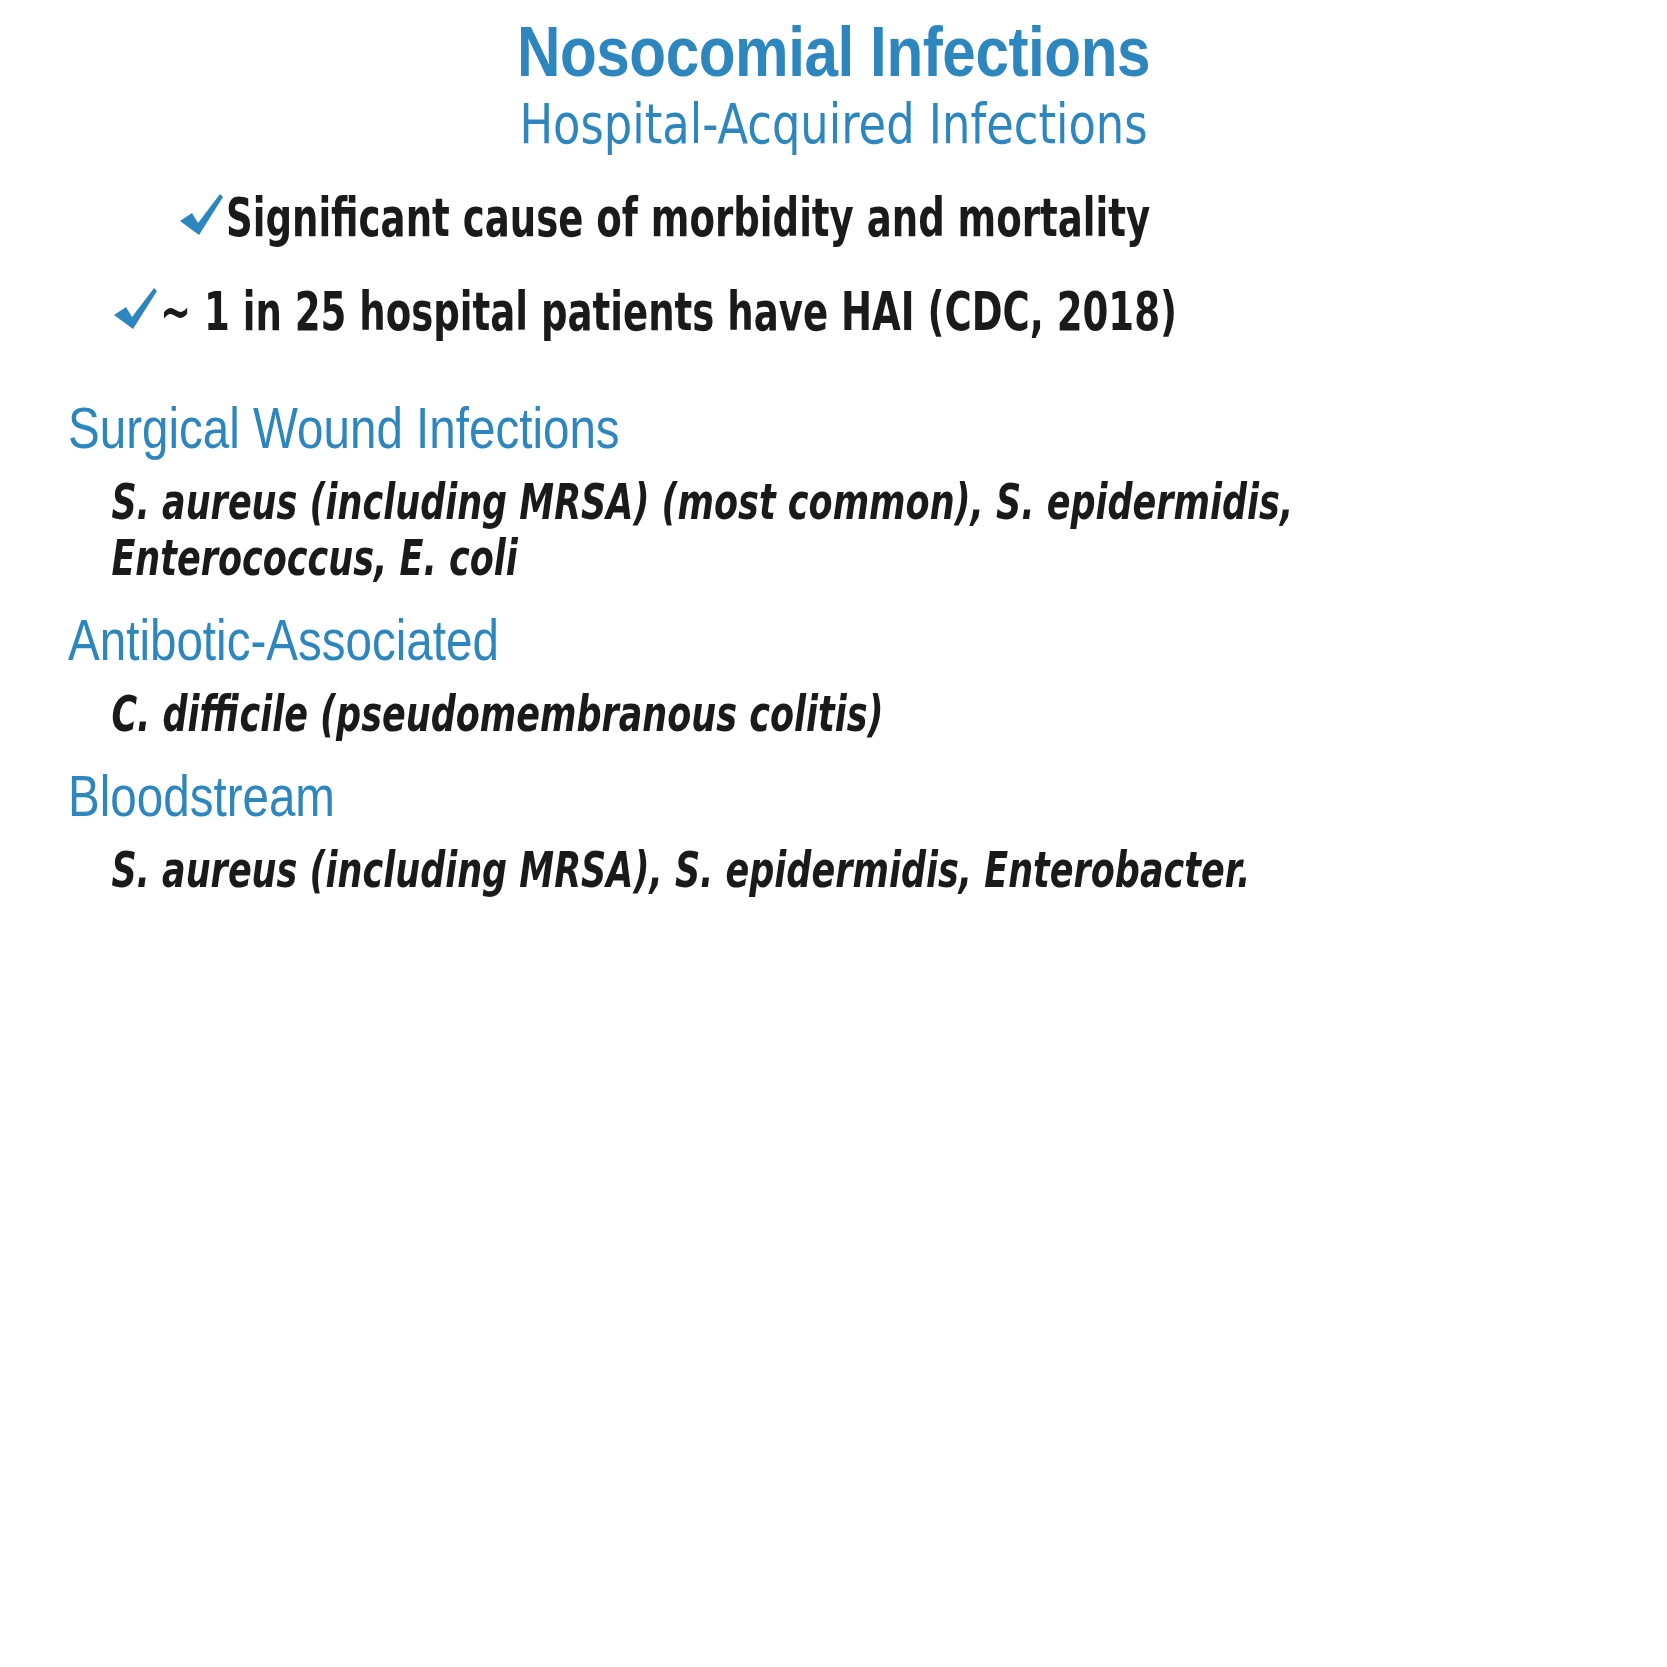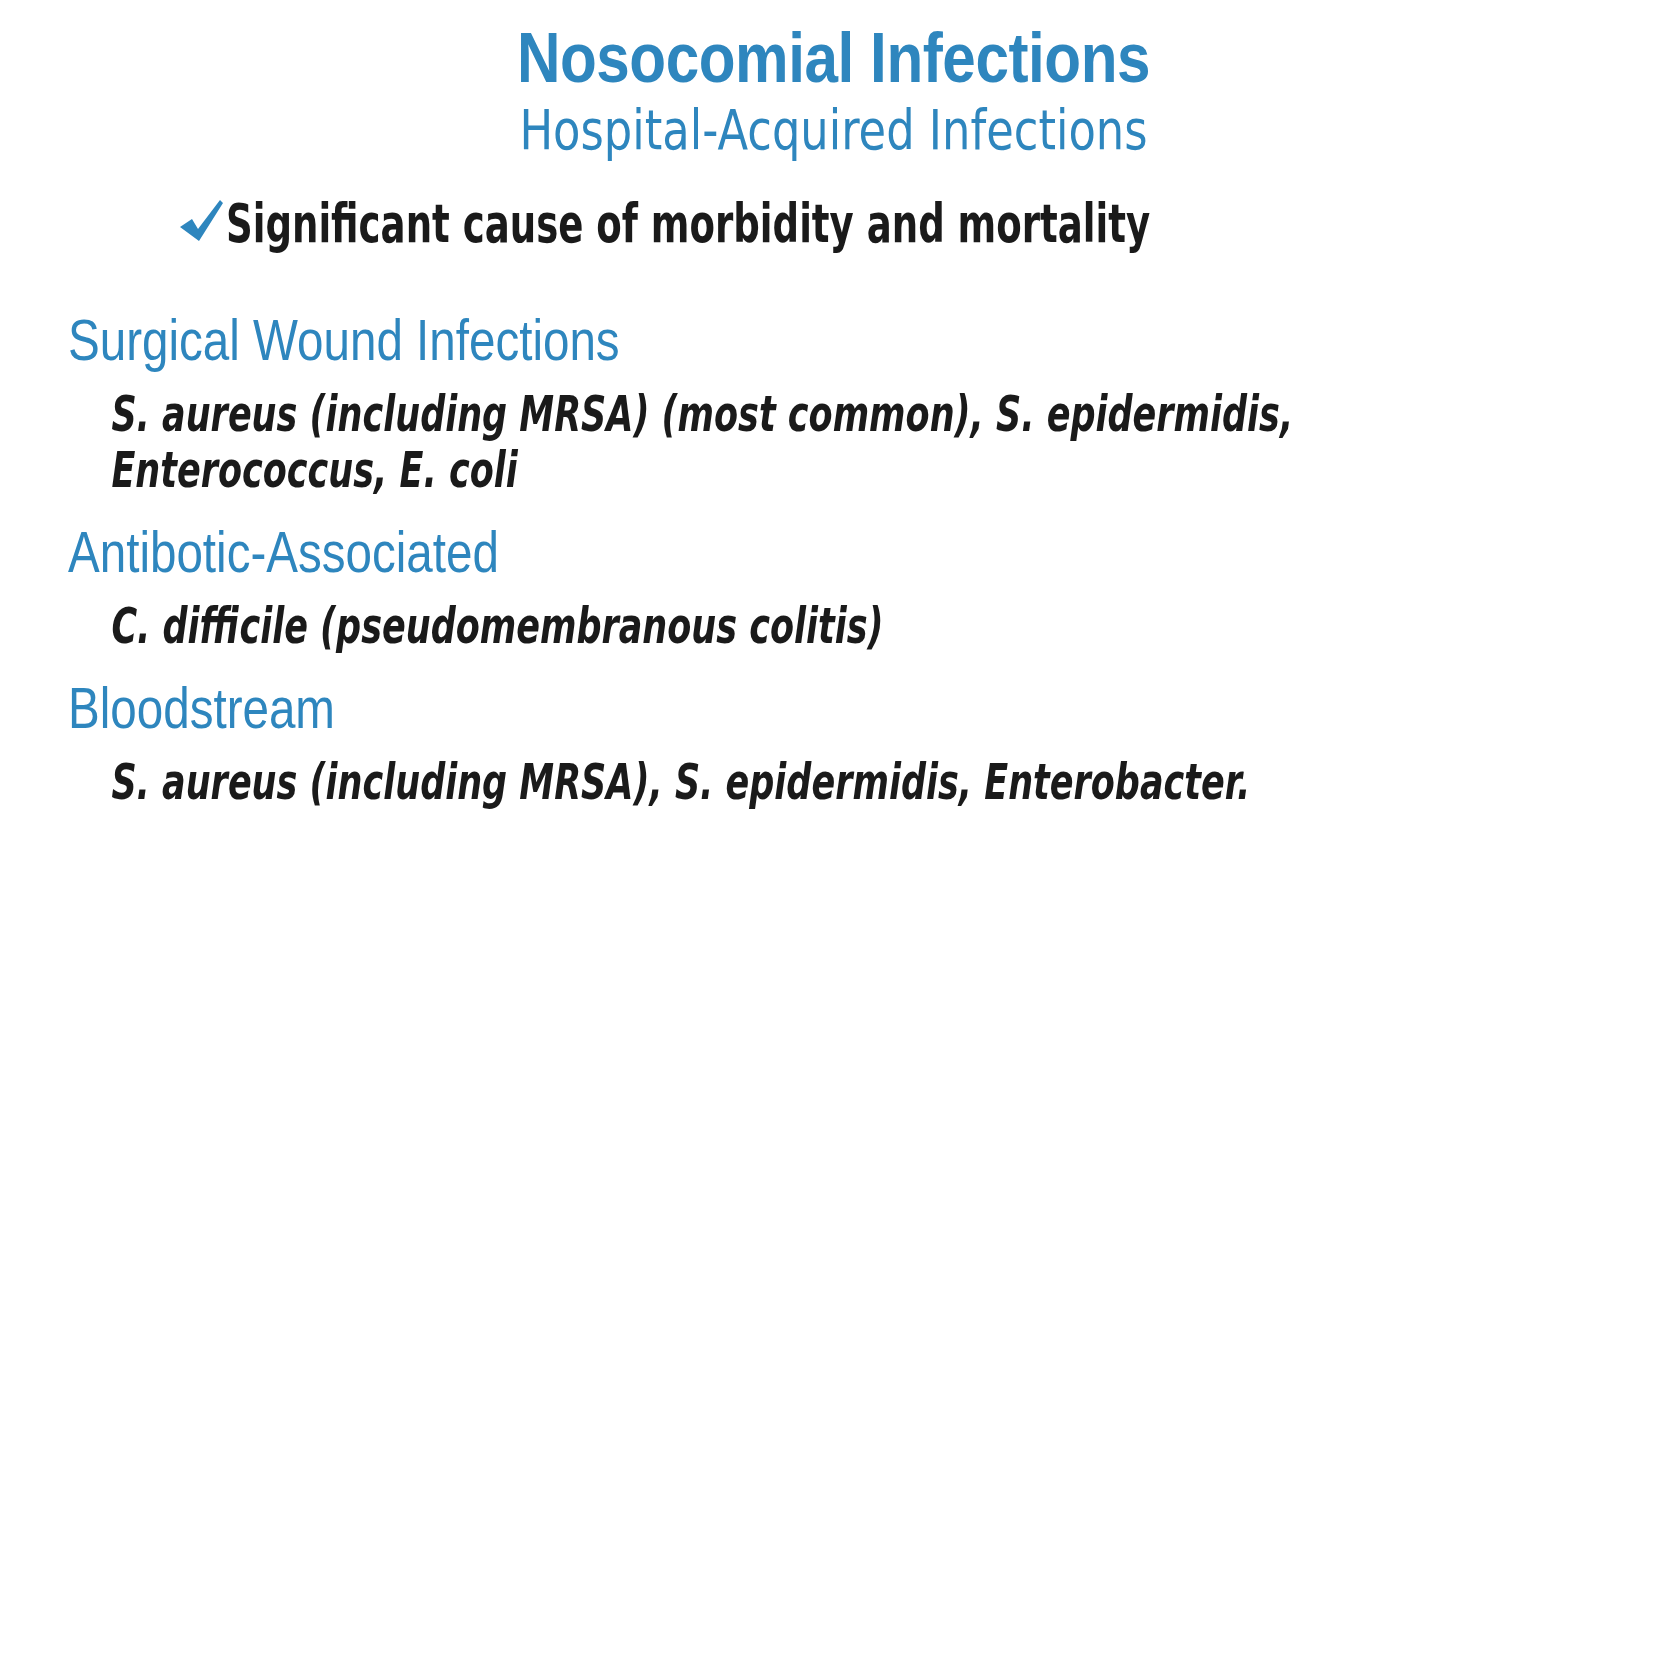--- a/index.html
+++ b/index.html
@@ -19,21 +19,21 @@
     position: relative;
     width: 1667px;
     height: 1667px;
     background: #ffffff;
     box-sizing: border-box;
   }
 
   
   .title-block {
     text-align: center;
-    padding-top: 20px;
+    padding-top: 14px;
   }
   .slide-title {
     color: #2E86BE;
     font-family: "Liberation Sans Narrow", "Liberation Sans", sans-serif;
     font-weight: 700;
     font-size: 70px;
     line-height: 76px;
     letter-spacing: -0.5px;
     transform: scaleX(0.86);
     transform-origin: center center;
@@ -140,20 +140,28 @@
 
     <div class="bullet">
       <span class="check-icon">
         <svg viewBox="0 0 48 52" xmlns="http://www.w3.org/2000/svg" aria-hidden="true">
           <path d="M4 29 L16 21 L22 31 L44 2 L47 5 L23 43 Z" fill="#2E86BE"></path>
         </svg>
       </span>
       <span class="bullet-text">Significant cause of morbidity and mortality</span>
     </div>
 
+    <div class="bullet">
+      <span class="check-icon">
+        <svg viewBox="0 0 48 52" xmlns="http://www.w3.org/2000/svg" aria-hidden="true">
+          <path d="M4 29 L16 21 L22 31 L44 2 L47 5 L23 43 Z" fill="#2E86BE"></path>
+        </svg>
+      </span>
+      <span class="bullet-text">~ 1 in 25 hospital patients have HAI (CDC, 2018)</span>
+    </div>
 
 
   </div>
 
   <div class="sections">
 
     <div class="section">
       <div class="section-heading">Surgical Wound Infections</div>
       <div class="section-body w-narrow">S. aureus (including MRSA) (most common), S. epidermidis, Enterococcus, E. coli</div>
     </div>

